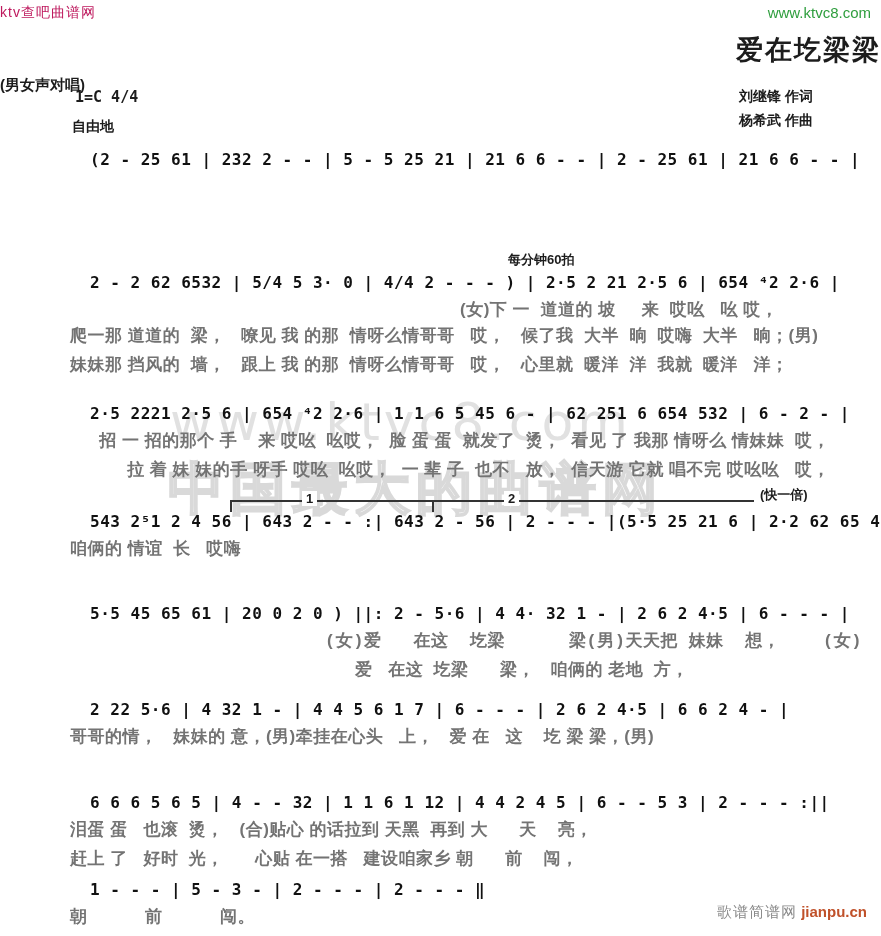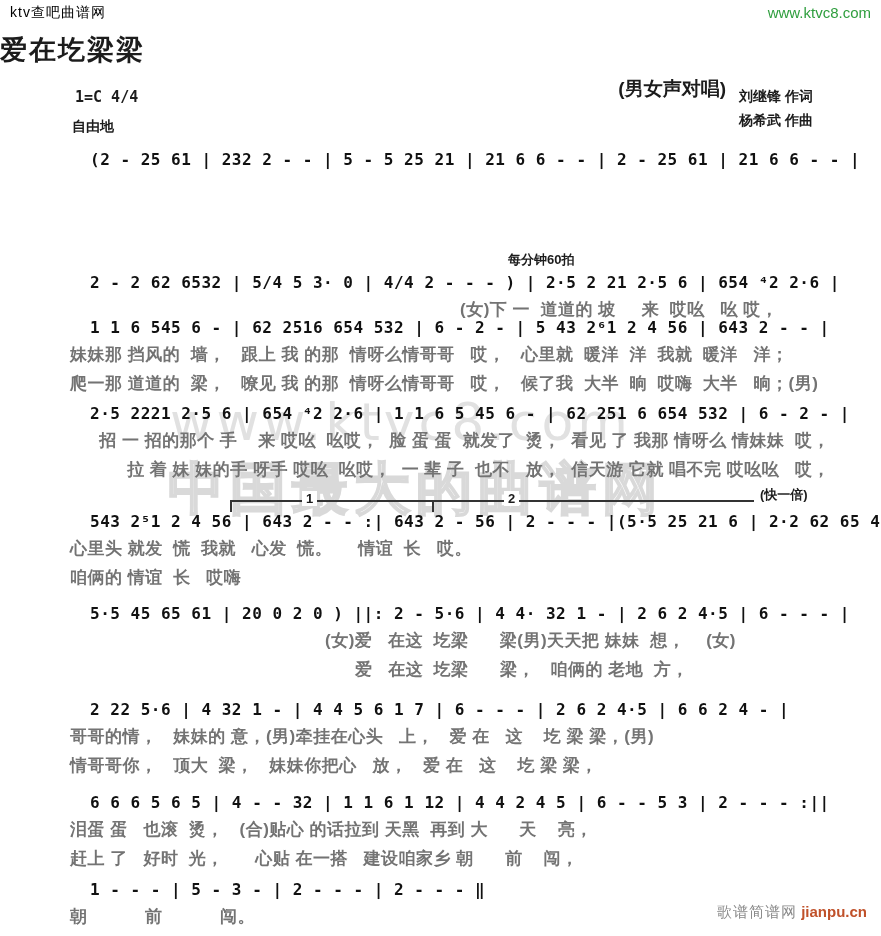--- a/index.html
+++ b/index.html
@@ -2,25 +2,25 @@
 <html><head>
 <meta charset="utf-8">
 <style>
   html,body{margin:0;padding:0;}
   body{
     width:881px;height:936px;position:relative;overflow:hidden;
     background:#ffffff;color:#1c1c1c;
     font-family:"Liberation Sans",sans-serif;
   }
   .site-header{position:absolute;top:4px;left:0;width:881px;display:flex;justify-content:space-between;}
-  .site-name{color:#000000;font-size:14px;padding-left:10px;letter-spacing:1px;}
+  .site-name{color:#be185d;font-size:14px;padding-left:0;letter-spacing:1px;}
   .site-url{color:#2f9e3e;font-size:15px;padding-right:10px;}
-  .page-title{position:absolute;top:32px;left:0;width:881px;text-align:left;
+  .page-title{position:absolute;top:32px;left:0;width:881px;text-align:right;
     font-size:27px;font-weight:bold;letter-spacing:2px;}
-  .subtitle{position:absolute;top:76px;left:0;width:726px;text-align:right;font-size:19px;font-weight:bold;}
+  .subtitle{position:absolute;top:76px;left:0;width:726px;text-align:left;font-size:15px;font-weight:bold;}
   .key-sig{position:absolute;top:88px;left:75px;font-size:15px;font-weight:bold;
     font-family:"DejaVu Sans Mono",monospace;}
   .credits{position:absolute;top:84px;right:68px;text-align:left;font-size:14px;font-weight:bold;line-height:24px;}
   .expression{position:absolute;top:118px;left:72px;font-size:14px;font-weight:bold;}
   .watermark-url{position:absolute;top:392px;left:170px;font-size:52px;color:#c9c9c9;opacity:.55;
     font-family:"DejaVu Sans",sans-serif;letter-spacing:4px;z-index:0;}
   .watermark-cn{position:absolute;top:452px;left:168px;font-size:56px;font-weight:bold;color:#ffffff;
     -webkit-text-stroke:2px #c9c9c9;opacity:.7;letter-spacing:6px;z-index:0;}
   .system{position:absolute;left:70px;width:760px;z-index:1;}
   .notation{font-family:"DejaVu Sans Mono",monospace;font-weight:bold;font-size:16px;
@@ -60,56 +60,53 @@
   <div class="notation">(2 - 25 61 | 232 2 - - | 5 - 5 25 21 | 21 6 6 - - | 2 - 25 61 | 21 6 6 - - |</div>
 </div>
 
 <div class="system" style="top:203px;">
   <div class="tempo-mark">每分钟60拍</div>
   <div class="notation">2 - 2 62 6532 | 5/4 5 3· 0 | 4/4 2 - - - ) | 2·5 2 21 2·5 6 | 654 ⁴2 2·6 |</div>
   <div class="lyric" style="padding-left:390px;">(女)下 一  道道的 坡     来  哎吆   吆 哎，</div>
 </div>
 
 <div class="system" style="top:318px;">
-  <div class="notation">1 1 6 545 6 - | 62 2516 654 532 | 6 - 2 - | 5 43 2⁶1 2 4 56 | 643 2 - - |</div>
+  <div class="lyric">爬一那 道道的  梁，   嘹见 我 的那  情呀么情哥哥   哎，   候了我  大半  晌  哎嗨  大半   晌；(男)</div>
   <div class="lyric">妹妹那 挡风的  墙，   跟上 我 的那  情呀么情哥哥   哎，   心里就  暖洋  洋  我就  暖洋   洋；</div>
-  <div class="lyric">爬一那 道道的  梁，   嘹见 我 的那  情呀么情哥哥   哎，   候了我  大半  晌  哎嗨  大半   晌；(男)</div>
 </div>
 
 <div class="system" style="top:404px;text-align:right;">
   <div class="notation">2·5 2221 2·5 6 | 654 ⁴2 2·6 | 1 1 6 5 45 6 - | 62 251 6 654 532 | 6 - 2 - |</div>
   <div class="lyric">招 一 招的那个 手    来 哎吆  吆哎，  脸 蛋 蛋  就发了  烫，  看见 了 我那 情呀么 情妹妹  哎，</div>
   <div class="lyric">拉 着 妹 妹的手 呀手 哎吆  吆哎，  一 辈 子  也不   放，  信天游 它就 唱不完 哎吆吆   哎，</div>
 </div>
 
 <div class="system" style="top:492px;">
   <div class="volta-row">
     <div class="volta" style="left:160px;width:200px;">
       <span class="volta-label">1</span>
     </div>
     <div class="volta" style="left:362px;width:320px;">
       <span class="volta-label">2</span>
     </div>
     <span class="speed-annotation">(快一倍)</span>
   </div>
   <div class="notation">543 2⁵1 2 4 56 | 643 2 - - :| 643 2 - 56 | 2 - - - |(5·5 25 21 6 | 2·2 62 65 4 |</div>
-  <div class="lyric">心里头 就发  慌  我就   心发  慌。     情谊  长   哎。</div>
   <div class="lyric">咱俩的 情谊  长   哎嗨</div>
 </div>
 
 <div class="system" style="top:604px;">
   <div class="notation">5·5 45 65 61 | 20 0 2 0 ) ||: 2 - 5·6 | 4 4· 32 1 - | 2 6 2 4·5 | 6 - - - |</div>
-  <div class="lyric" style="padding-left:255px;">(女)爱   在这  圪梁      梁(男)天天把 妹妹  想，    (女)</div>
+  <div class="lyric" style="padding-left:255px;font-family:Liberation Mono, monospace;">(女)爱   在这  圪梁      梁(男)天天把 妹妹  想，    (女)</div>
   <div class="lyric" style="padding-left:285px;">爱   在这  圪梁      梁，   咱俩的 老地  方，</div>
 </div>
 
 <div class="system" style="top:700px;">
   <div class="notation">2 22 5·6 | 4 32 1 - | 4 4 5 6 1 7 | 6 - - - | 2 6 2 4·5 | 6 6 2 4 - |</div>
   <div class="lyric">哥哥的情，   妹妹的 意，(男)牵挂在心头   上，   爱 在   这    圪 梁 梁，(男)</div>
-  <div class="lyric">情哥哥你，   顶大  梁，   妹妹你把心   放，   爱 在   这    圪 梁 梁，</div>
 </div>
 
 <div class="system" style="top:793px;">
   <div class="notation">6 6 6 5 6 5 | 4 - - 32 | 1 1 6 1 12 | 4 4 2 4 5 | 6 - - 5 3 | 2 - - - :||</div>
   <div class="lyric">泪蛋 蛋   也滚  烫，   (合)贴心 的话拉到 天黑  再到 大      天    亮，</div>
   <div class="lyric">赶上 了   好时  光，      心贴 在一搭   建设咱家乡 朝      前    闯，</div>
 </div>
 
 <div class="system" style="top:880px;">
   <div class="notation">1 - - - | 5 - 3 - | 2 - - - | 2 - - - ‖</div>

